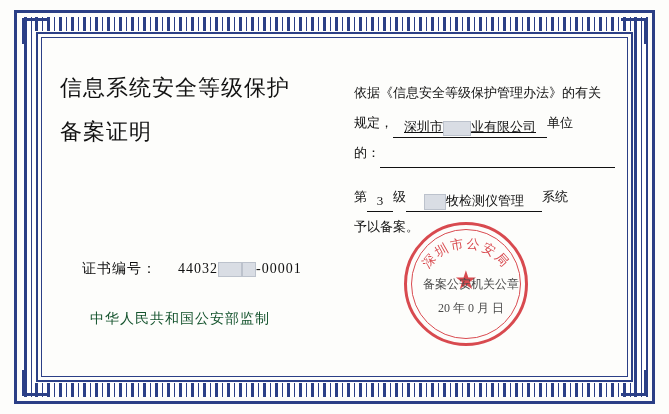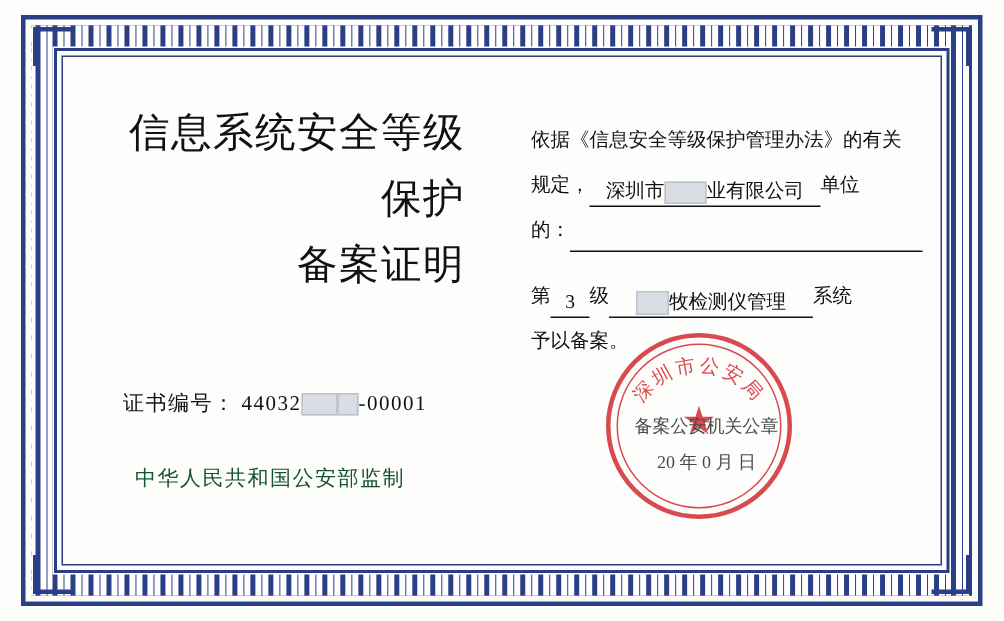--- a/index.html
+++ b/index.html
@@ -95,24 +95,24 @@
     right: 46px;
     bottom: 42px;
   }
 
   .title-block {
     position: absolute;
     left: 14px;
     top: 24px;
     width: 250px;
     color: #111111;
-    font-size: 27px;
+    font-size: 22px;
     line-height: 44px;
     letter-spacing: 1px;
-    text-align: right;
+    text-align: left;
     font-family: "Liberation Serif", serif;
   }
   .title-line1 { display: block; }
   .title-line2 { display: block; }
 
   .body-block {
     position: absolute;
     left: 308px;
     top: 36px;
     width: 268px;
@@ -126,21 +126,21 @@
   }
   .underline {
     display: inline-block;
     border-bottom: 1px solid #111111;
     text-align: center;
     vertical-align: bottom;
     line-height: 20px;
     height: 20px;
     position: relative;
   }
-  .u-company { min-width: 150px; padding: 0 2px; }
+  .u-company { min-width: 150px; padding: 0 2px; text-decoration: underline; }
   .u-empty-long { min-width: 235px; height: 18px; }
   .u-level { min-width: 26px; text-align: center; }
   .u-system { min-width: 132px; padding: 0 2px; }
 
   
   .redact {
     display: inline-block;
     background: #d9dde4;
     border: 1px solid #bcc2cc;
     vertical-align: middle;
@@ -154,21 +154,21 @@
   .line-gap { height: 14px; }
 
   .cert-no {
     position: absolute;
     left: 36px;
     top: 218px;
     font-size: 14px;
     color: #111111;
     white-space: nowrap;
   }
-  .cert-no .label { margin-right: 4px; letter-spacing: 1px; }
+  .cert-no .label { margin-right: 21px; letter-spacing: 1px; }
   .cert-no .value { letter-spacing: 1px; }
 
   .issuer {
     position: absolute;
     left: 44px;
     top: 268px;
     font-size: 14px;
     color: #14532d;
     letter-spacing: 1px;
     white-space: nowrap;

